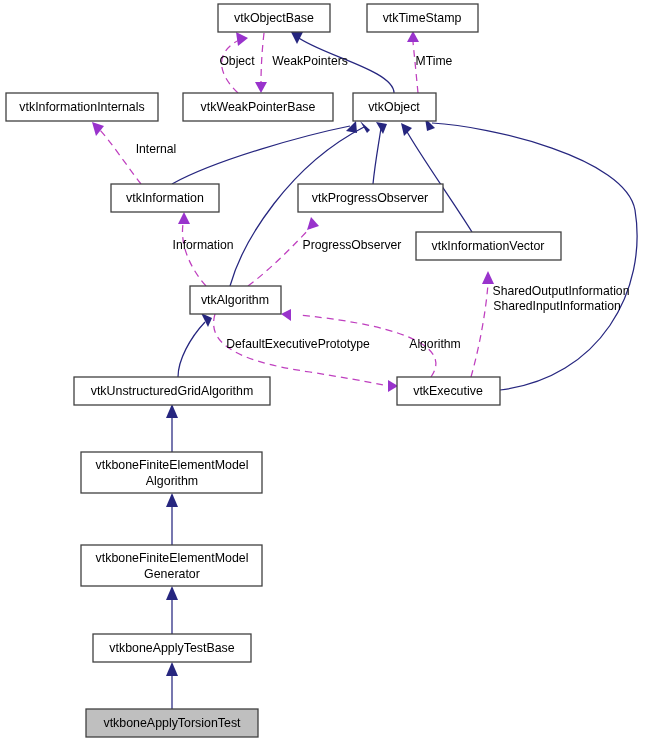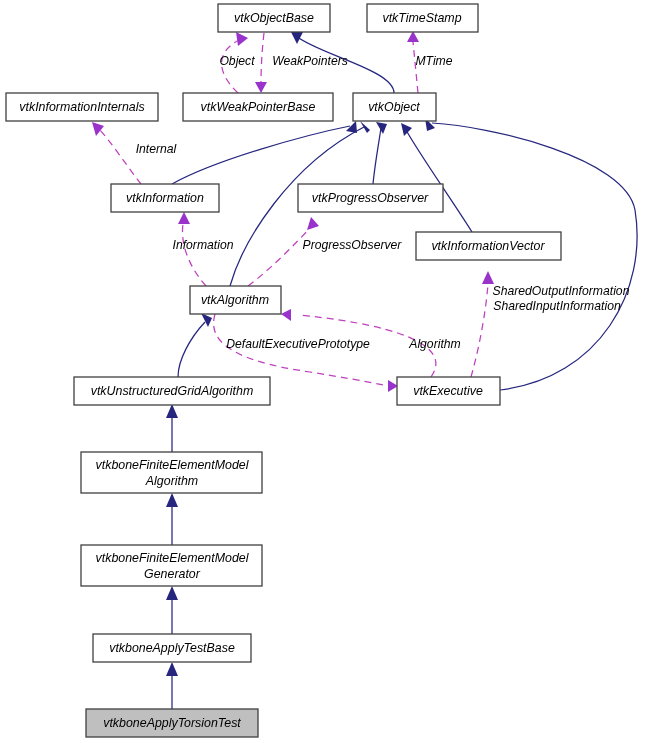--- a/index.html
+++ b/index.html
@@ -10,21 +10,20 @@
   body {
     width: 651px;
     height: 743px;
     font-family: "Liberation Sans", sans-serif;
     overflow: hidden;
   }
   #diagram-root {
     position: relative;
     width: 547px;
     height: 743px;
-    font-style: italic;
   }
   svg.graph {
     position: absolute;
     top: 0;
     left: 0;
     width: 651px;
     height: 743px;
   }
   .node-box {
     fill: #ffffff;

